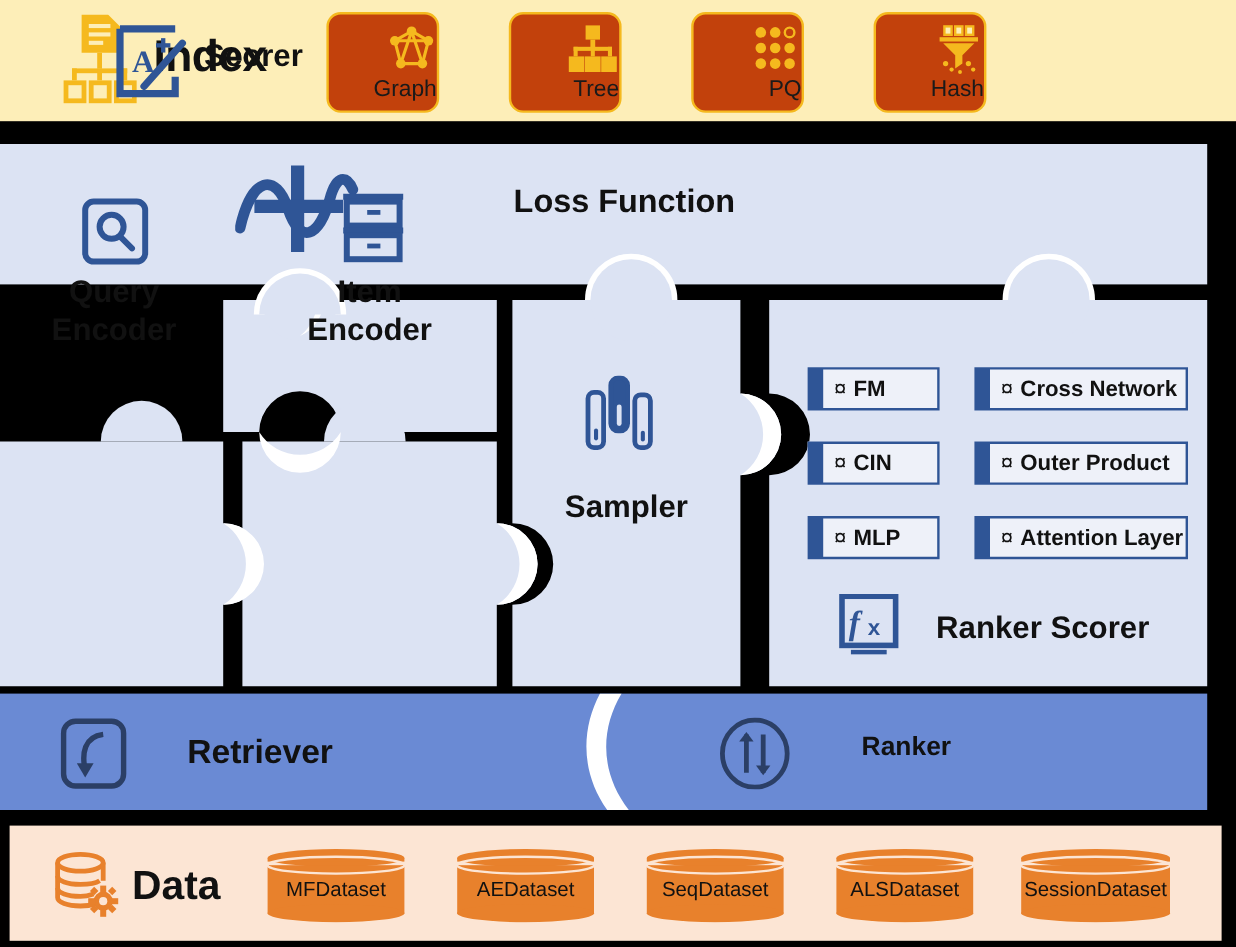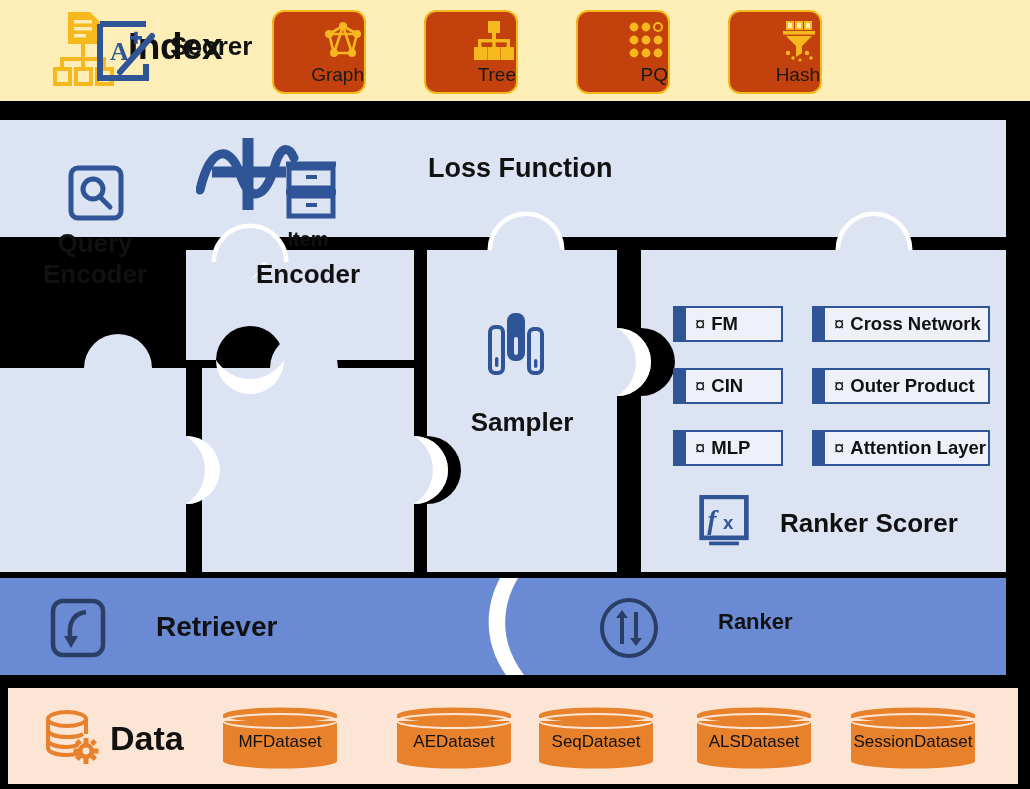--- a/index.html
+++ b/index.html
@@ -41,21 +41,21 @@
   #loss-title{left:428px;top:153px;font-size:27px;}
 
   
   #mid{left:0;top:250px;width:1030px;height:322px;}
   #scorer-icon{left:96px;top:20px;width:62px;height:62px;}
   #scorer-label{left:170px;top:31px;font-size:26px;}
   #query-icon{left:68px;top:165px;width:56px;height:56px;}
   #query-l1{left:0;top:228px;width:190px;text-align:center;font-size:26px;}
   #query-l2{left:0;top:259px;width:190px;text-align:center;font-size:26px;}
   #item-icon{left:282px;top:160px;width:58px;height:62px;}
-  #item-l1{left:202px;top:228px;width:212px;text-align:center;font-size:20px;}
+  #item-l1{left:202px;top:228px;width:212px;text-align:center;font-size:26px;}
   #item-l2{left:202px;top:259px;width:212px;text-align:center;font-size:26px;}
   #sampler-icon{left:487px;top:313px;width:58px;height:62px;}
   #sampler-label{left:427px;top:407px;width:190px;text-align:center;font-size:26px;}
 
   .chip{
     position:absolute;height:36px;box-sizing:border-box;
     background:#eef1f9;border:2.5px solid #2f5596;
     border-left:13px solid #2f5596;
     display:flex;align-items:center;
     font-size:18.5px;font-weight:bold;color:#111;
@@ -83,21 +83,21 @@
   #data-band{left:8px;top:688px;width:1010px;height:96px;background:#fce5d4;}
   #data-icon{left:44px;top:710px;width:58px;height:56px;}
   #data-title{left:110px;top:719px;font-size:34px;}
   .cyl{position:absolute;top:707px;height:62px;}
   .cyl .lbl{
     position:absolute;left:0;top:0;width:100%;height:100%;
     display:flex;align-items:center;justify-content:center;
     font-size:17px;color:#111;padding-top:8px;box-sizing:border-box;text-align:center;
   }
   #cyl-mf{left:222px;width:116px;}
-  #cyl-ae{left:396px;width:116px;}
+  #cyl-ae{left:380px;width:116px;}
   #cyl-seq{left:538px;width:116px;}
   #cyl-als{left:696px;width:116px;}
   #cyl-sess{left:850px;width:126px;}
 </style>
 </head>
 <body>
 
 <div class="stage">
 
   <div class="abs" id="index-bar">

